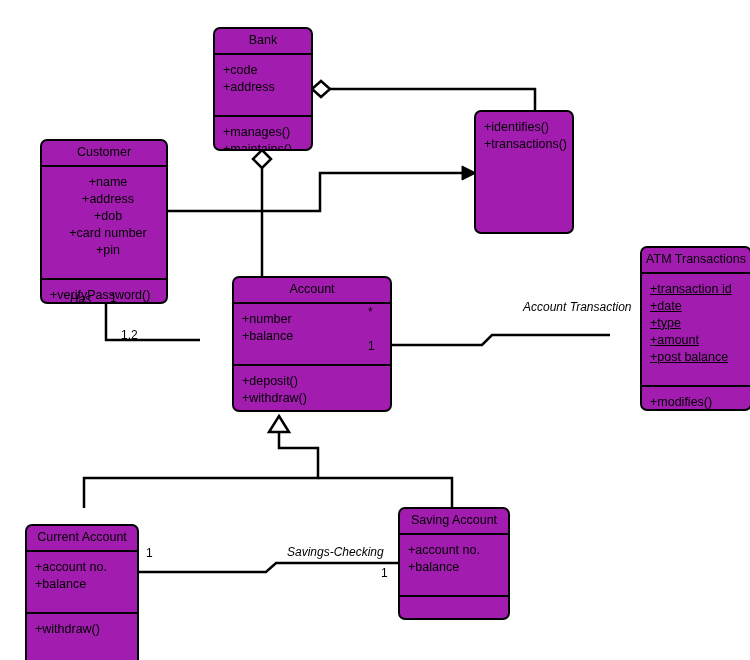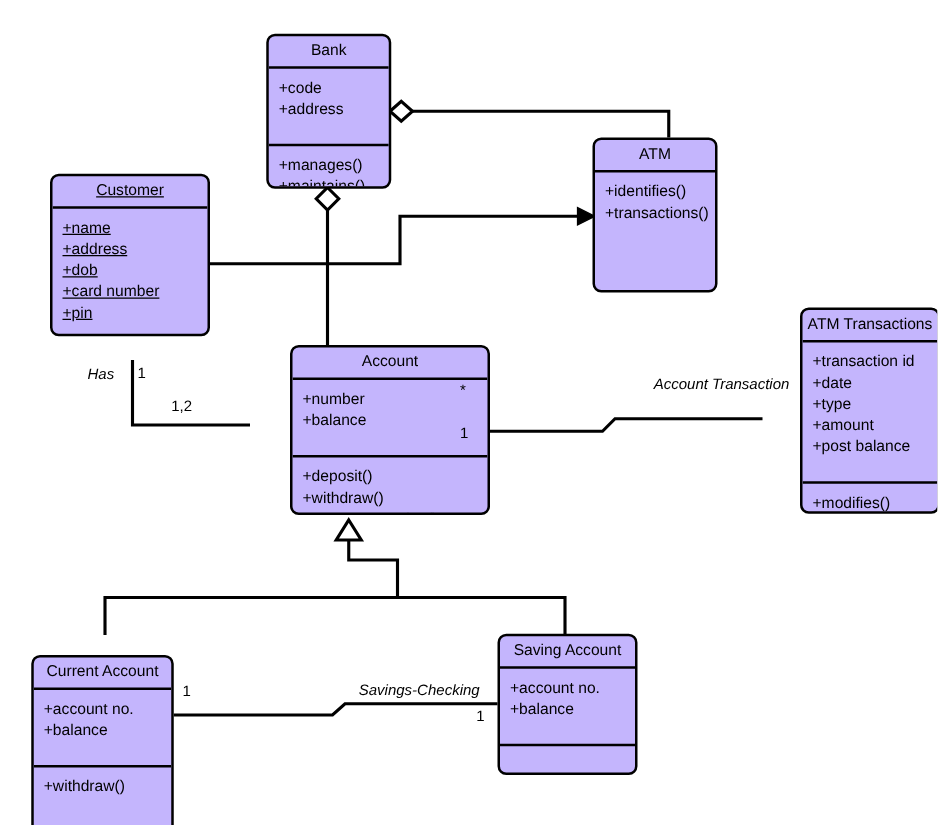--- a/index.html
+++ b/index.html
@@ -21,21 +21,21 @@
   #edges {
     position: absolute;
     left: 0;
     top: 0;
     width: 750px;
     height: 660px;
   }
   .uml-class {
     position: absolute;
     box-sizing: border-box;
-    background: #c4b5fd;
+    background: #a21caf;
     border: 2.5px solid #000000;
     border-radius: 7px;
     overflow: hidden;
     z-index: 5;
   }
   .uml-name {
     text-align: center;
     font-size: 12.5px;
     color: #000000;
     line-height: 1.1;
@@ -121,30 +121,29 @@
       <div class="uml-line">+code</div>
       <div class="uml-line">+address</div>
     </div>
     <div class="uml-ops">
       <div class="uml-line">+manages()</div>
       <div class="uml-line">+maintains()</div>
     </div>
   </div>
 
   <div class="uml-class" style="left:474px; top:110px; width:100px; height:124px;">
-    <div class="uml-name">ATM</div>
     <div class="uml-ops">
       <div class="uml-line">+identifies()</div>
       <div class="uml-line">+transactions()</div>
     </div>
   </div>
 
-  <div class="uml-class" style="left:40px; top:139px; width:128px; height:130px;text-decoration:underline;">
+  <div class="uml-class" style="left:40px; top:139px; width:128px; height:165px;">
     <div class="uml-name">Customer</div>
-    <div class="uml-attrs" style="height:97px;">
+    <div class="uml-attrs" style="height:97px;text-align:center;">
       <div class="uml-line">+name</div>
       <div class="uml-line">+address</div>
       <div class="uml-line">+dob</div>
       <div class="uml-line">+card number</div>
       <div class="uml-line">+pin</div>
     </div>
     <div class="uml-ops">
       <div class="uml-line">+verifyPassword()</div>
     </div>
   </div>
@@ -157,21 +156,21 @@
     </div>
     <div class="uml-ops">
       <div class="uml-line">+deposit()</div>
       <div class="uml-line">+withdraw()</div>
       <div class="uml-line">createTransaction()</div>
     </div>
   </div>
 
   <div class="uml-class" style="left:640px; top:246px; width:112px; height:165px;">
     <div class="uml-name">ATM Transactions</div>
-    <div class="uml-attrs" style="height:97px;">
+    <div class="uml-attrs" style="height:97px;text-decoration:underline;">
       <div class="uml-line">+transaction id</div>
       <div class="uml-line">+date</div>
       <div class="uml-line">+type</div>
       <div class="uml-line">+amount</div>
       <div class="uml-line">+post balance</div>
     </div>
     <div class="uml-ops">
       <div class="uml-line">+modifies()</div>
     </div>
   </div>
@@ -195,21 +194,21 @@
     </div>
     <div class="uml-ops">
       <div class="uml-line"></div>
     </div>
   </div>
 
   <div class="edge-label ital" style="left:70px; top:292px;text-align:center;">Has</div>
 
   <div class="mult" style="left:110px; top:291px;">1</div>
 
-  <div class="mult" style="left:121px; top:318px;margin-left:16px;">1,2</div>
+  <div class="mult" style="left:121px; top:328px;">1,2</div>
 
   <div class="edge-label ital" style="left:494px; top:300px;margin-left:29px;">Account Transaction</div>
 
   <div class="mult" style="left:368px; top:305px;">*</div>
 
   <div class="mult" style="left:368px; top:339px;">1</div>
 
   <div class="edge-label ital" style="left:287px; top:545px;">Savings-Checking</div>
 
   <div class="mult" style="left:146px; top:546px;">1</div>

